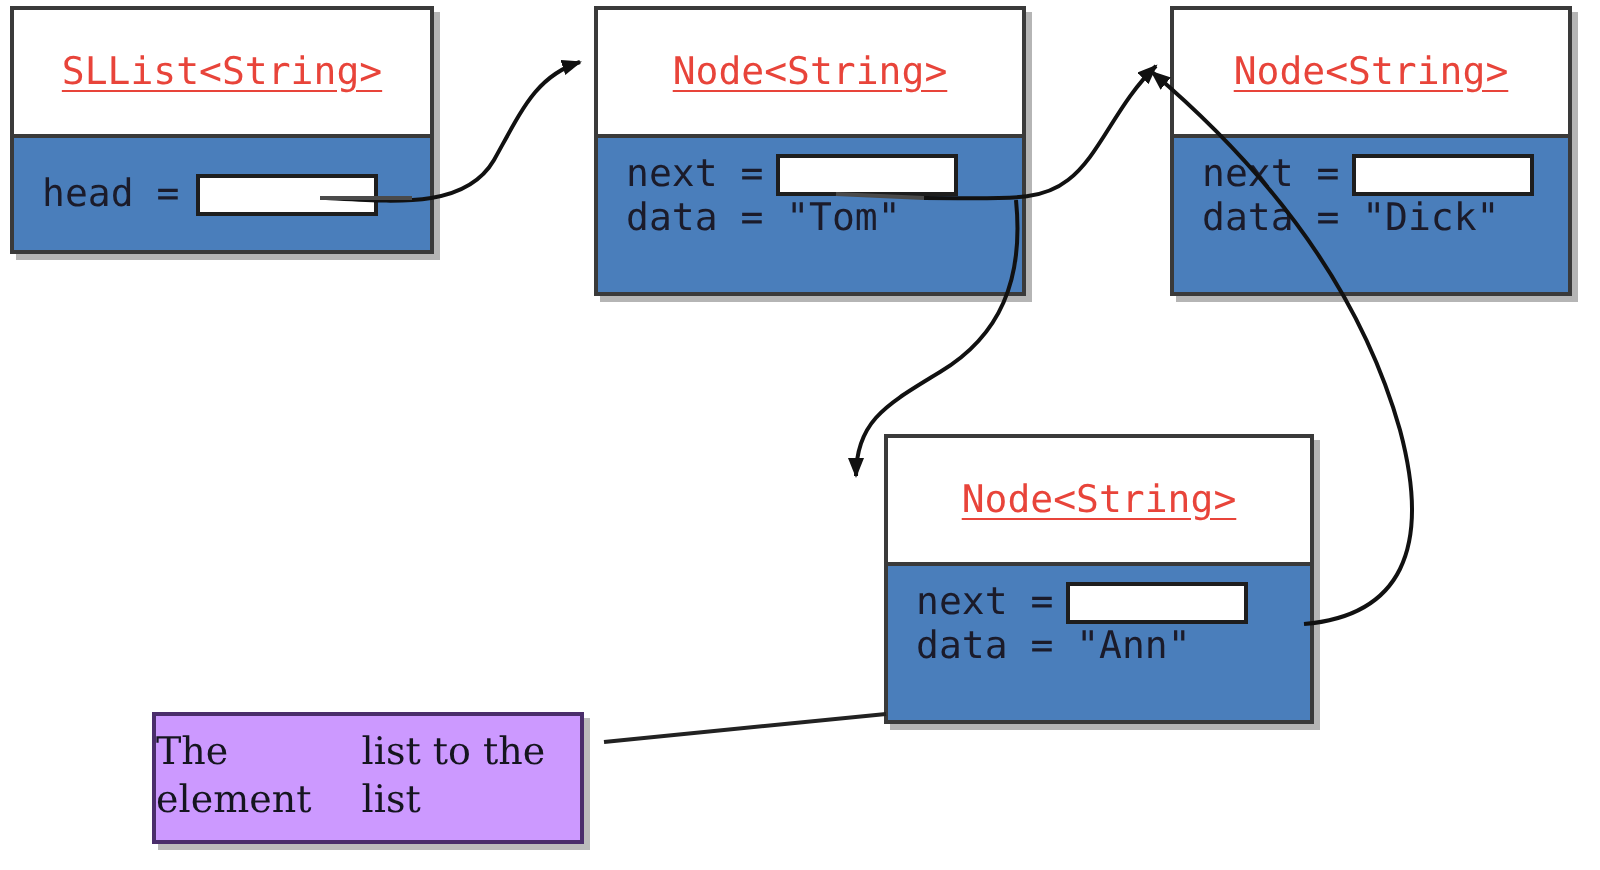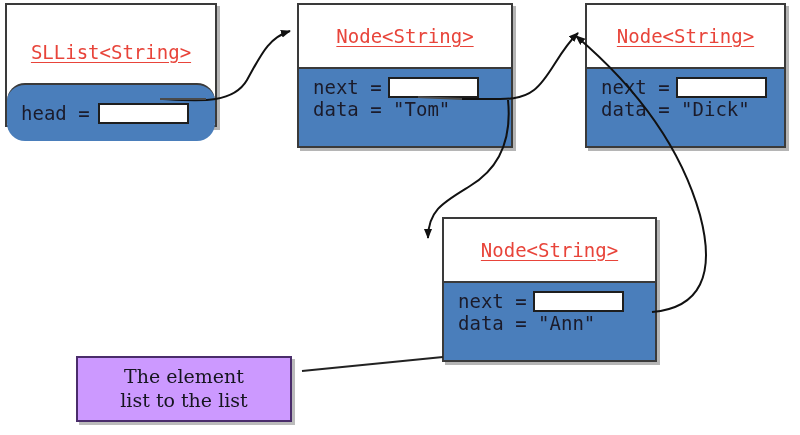--- a/index.html
+++ b/index.html
@@ -55,22 +55,22 @@
   }
   .ptr-slot {
     box-sizing: border-box;
     background: #ffffff;
     border: 2px solid #1e1e1e;
     display: inline-block;
   }
 
   
   #sllist-box   { left: 5px;   top: 3px;   width: 212px; height: 124px; }
-  #sllist-box .obj-title { height: 62px; font-size: 19px; margin-top: 16px; }
-  #sllist-box .obj-body  { height: 58px; font-size: 19px; display:flex; align-items:center;border-radius:18px; }
+  #sllist-box .obj-title { height: 62px; font-size: 19px; }
+  #sllist-box .obj-body  { height: 58px; font-size: 19px; display:flex; align-items:center; }
   #sllist-box .ptr-slot  { width: 91px; height: 21px; margin-left: 8px; }
 
   #node-tom-box { left: 297px; top: 3px;  width: 216px; height: 145px; }
   #node-tom-box .obj-title { height: 62px; font-size: 19px; }
   #node-tom-box .obj-body  { height: 79px; font-size: 19px; padding-top: 7px; }
   #node-tom-box .ptr-slot  { width: 91px; height: 21px; margin-left: 6px; }
 
   #node-dick-box { left: 585px; top: 3px; width: 201px; height: 145px; }
   #node-dick-box .obj-title { height: 62px; font-size: 19px; }
   #node-dick-box .obj-body  { height: 79px; font-size: 19px; padding-top: 7px; }
@@ -86,21 +86,21 @@
     position: absolute;
     left: 76px;
     top: 356px;
     width: 216px;
     height: 66px;
     box-sizing: border-box;
     border: 2px solid #4a2d6b;
     background: #cc99ff;
     box-shadow: 3px 3px 0 rgba(120,120,120,0.5);
     display: flex;
-    flex-direction: column;
+    flex-direction: row;
     align-items: center;
     justify-content: center;
     font-family: "DejaVu Serif", "Liberation Serif", serif;
     font-size: 19px;
     color: #15151f;
     line-height: 1.25;
   }
 
   
   #arrow-layer {

